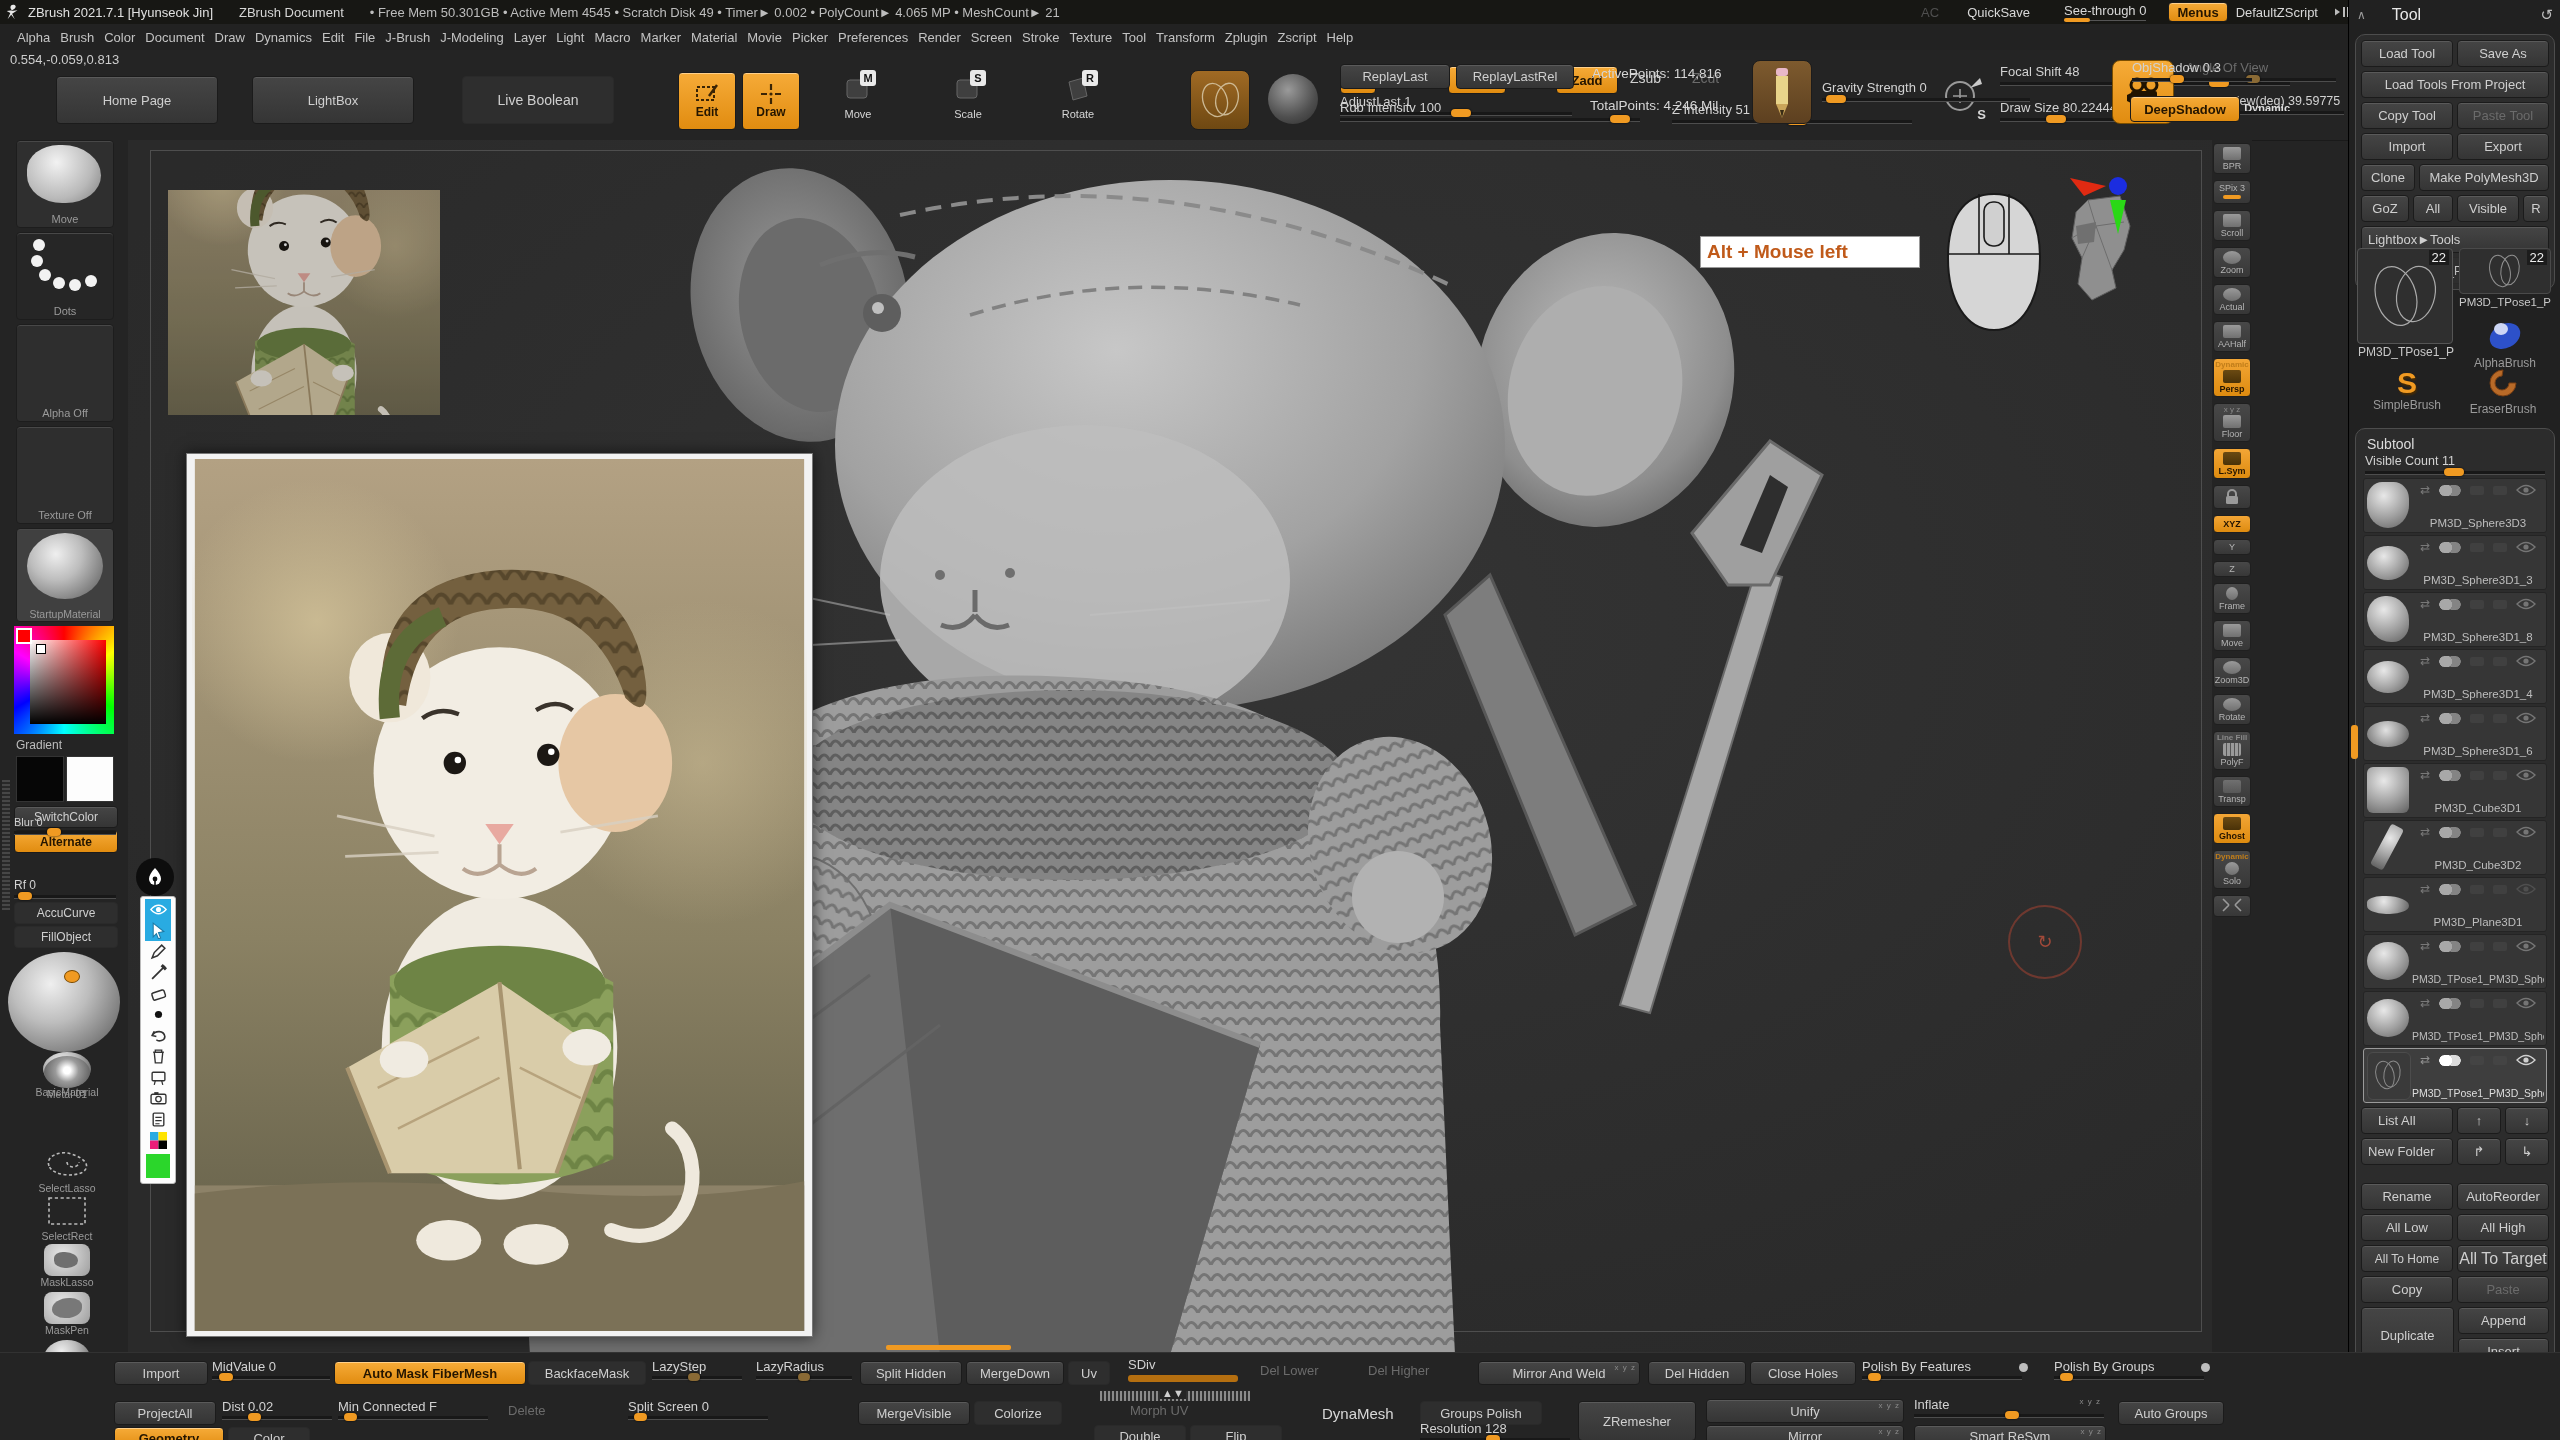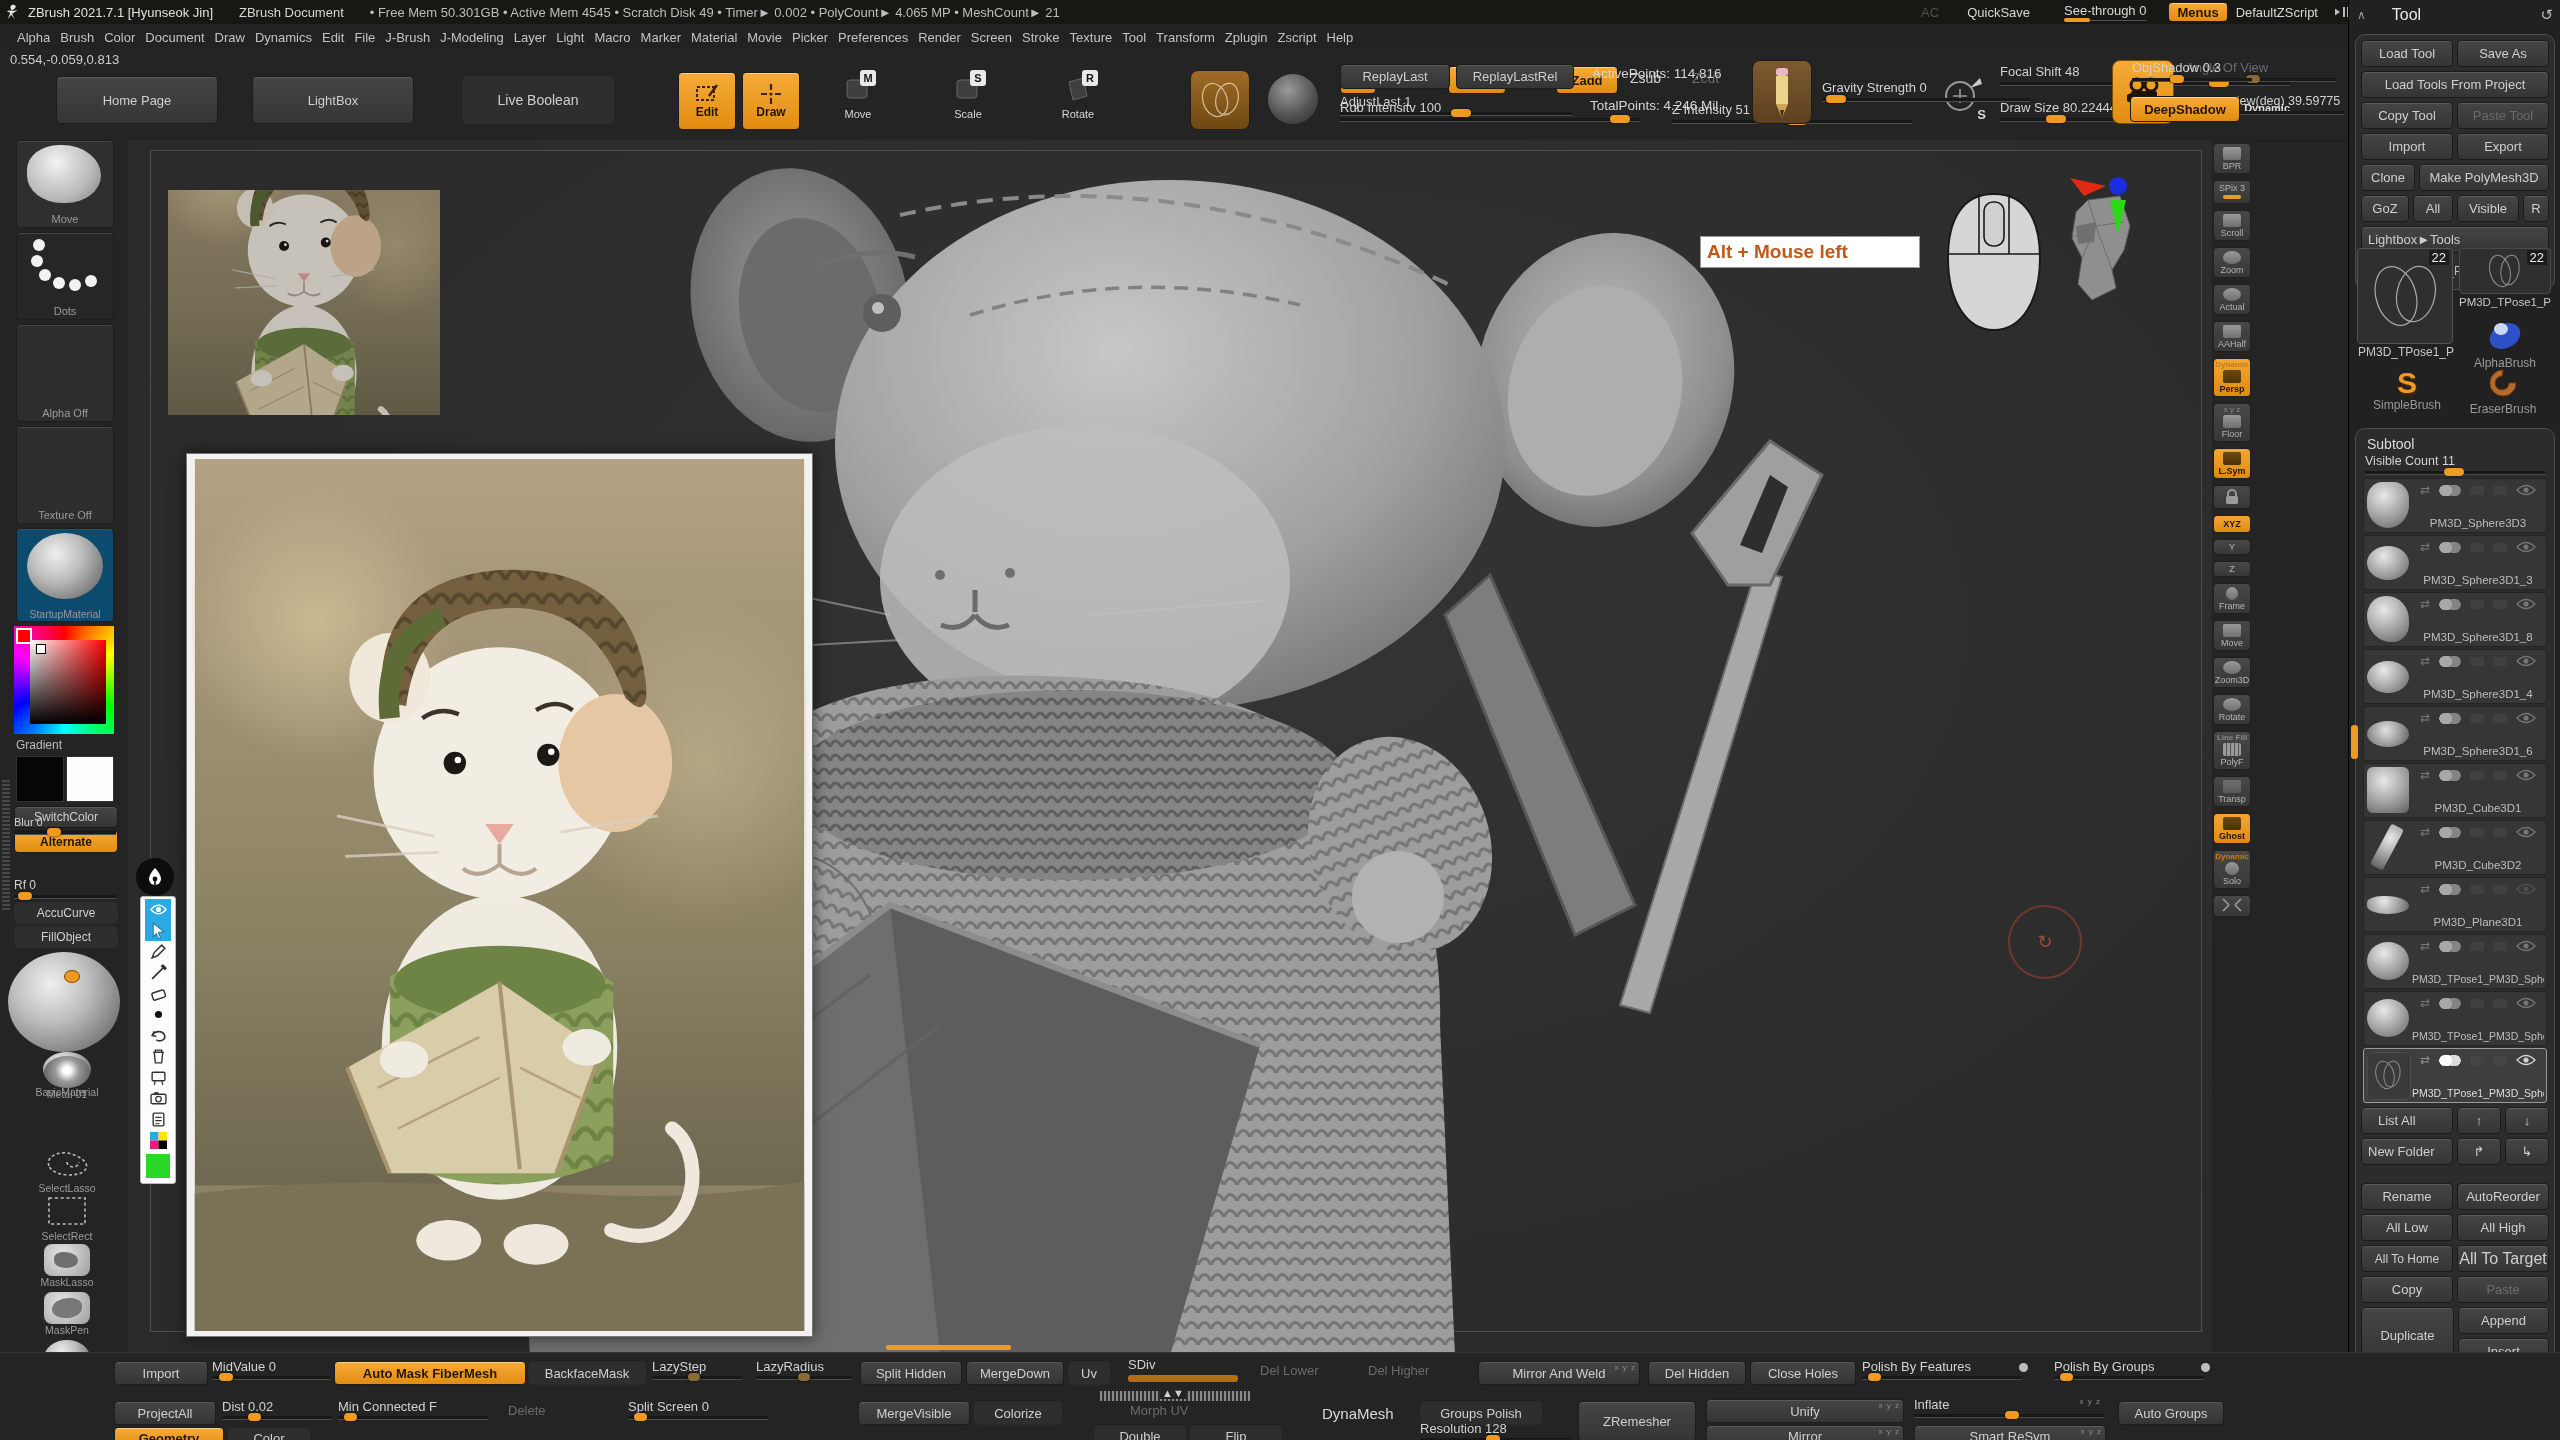--- a/index.html
+++ b/index.html
@@ -478,21 +478,21 @@
           </g>
         </svg>
     <div class="s tlabel" style="left:0;right:0;bottom:2px">Dots</div>
   </div>
   <div class="s traybox" style="left:16px;top:184px;width:96px;height:96px;background:#2e2e2e">
     <div class="s tlabel" style="left:0;right:0;bottom:2px">Alpha Off</div>
   </div>
   <div class="s traybox" style="left:16px;top:286px;width:96px;height:96px;background:#2e2e2e">
     <div class="s tlabel" style="left:0;right:0;bottom:2px">Texture Off</div>
   </div>
-  <div class="s traybox" style="left:16px;top:388px;width:96px;height:92px;background:#0c4a6e">
+  <div class="s traybox" style="left:16px;top:388px;width:96px;height:92px;background:#404040">
     <div class="s sphere" style="left:10px;top:4px;width:76px;height:66px"></div>
     <div class="s tlabel" style="left:-2px;right:-2px;bottom:1px;font-size:10.5px">StartupMaterial</div>
   </div>
   <div class="s" style="left:14px;top:486px;width:100px;height:108px;background:conic-gradient(#f00,#ff0,#0f0,#0ff,#00f,#f0f,#f00)">
     <div class="s" style="left:16px;top:14px;right:8px;bottom:10px;background:linear-gradient(to right,#fff,#f00);position:absolute">
           <div style="position:absolute;inset:0;background:linear-gradient(to bottom,transparent,#000)"></div>
         </div>
     <div class="s" style="left:2px;top:2px;width:12px;height:12px;border:2px solid #fff;background:#f00"></div>
     <div class="s" style="left:22px;top:18px;width:8px;height:8px;border:1.5px solid #000;background:#fff"></div>
   </div>

